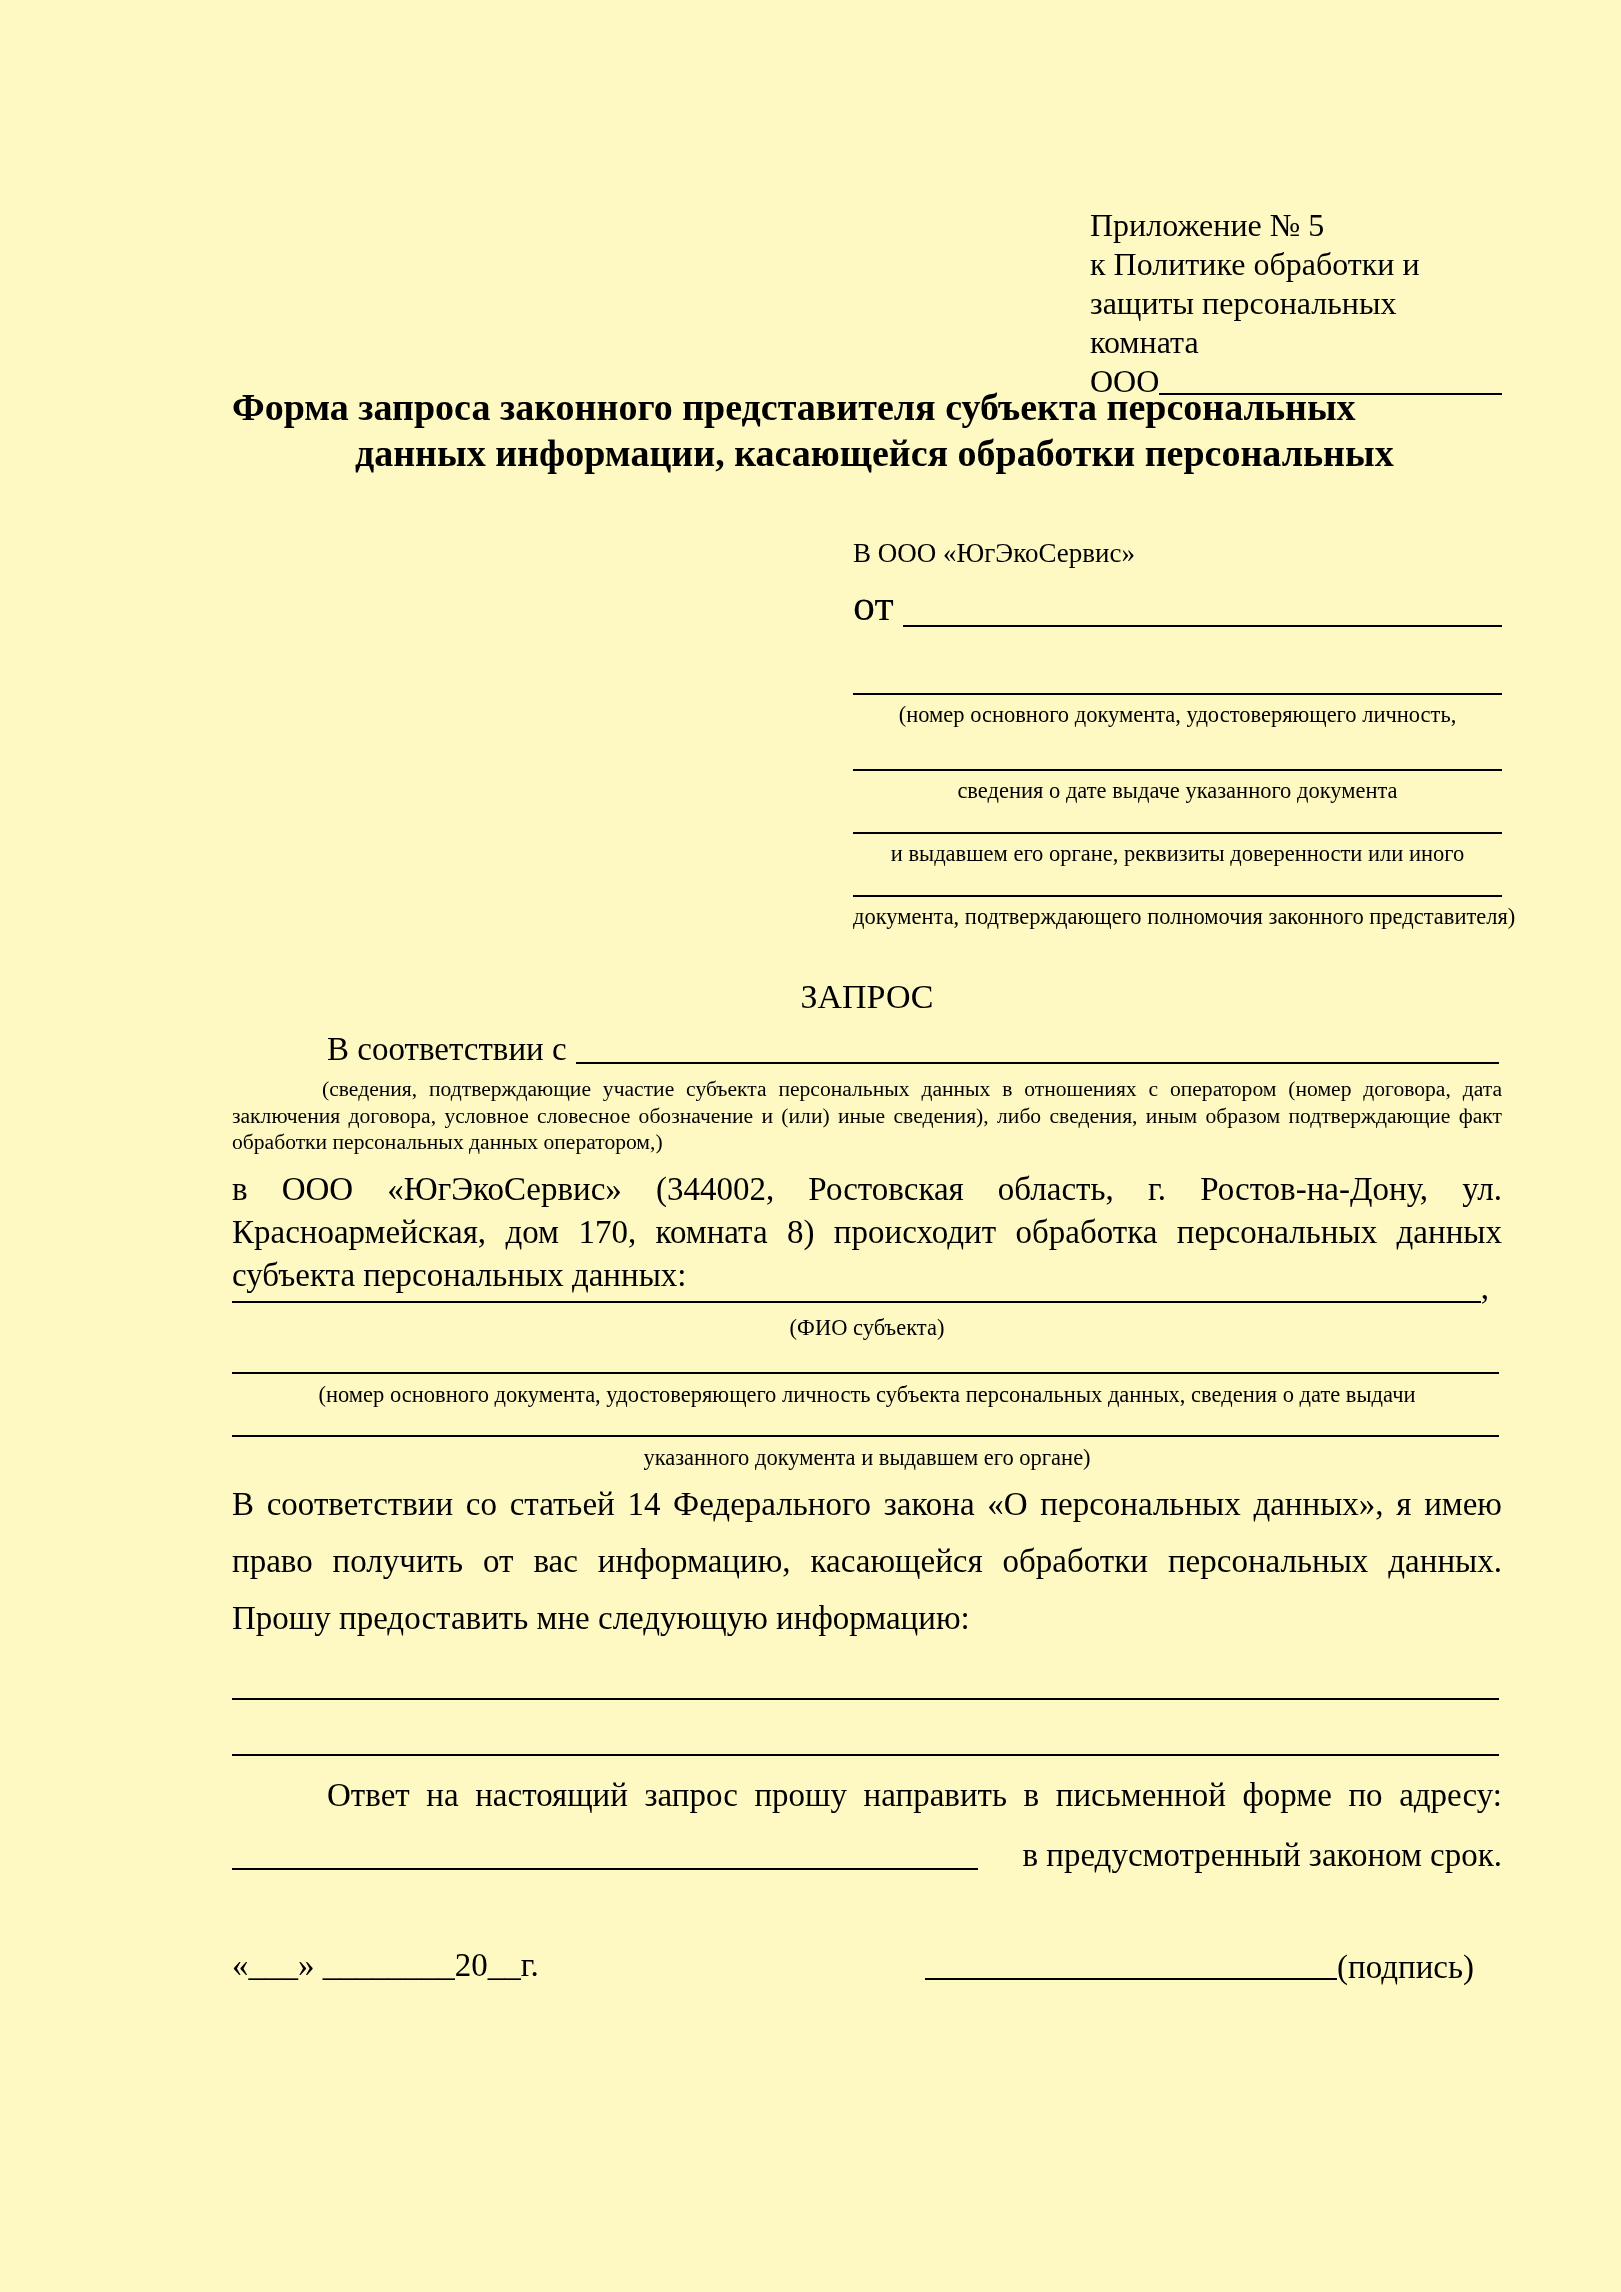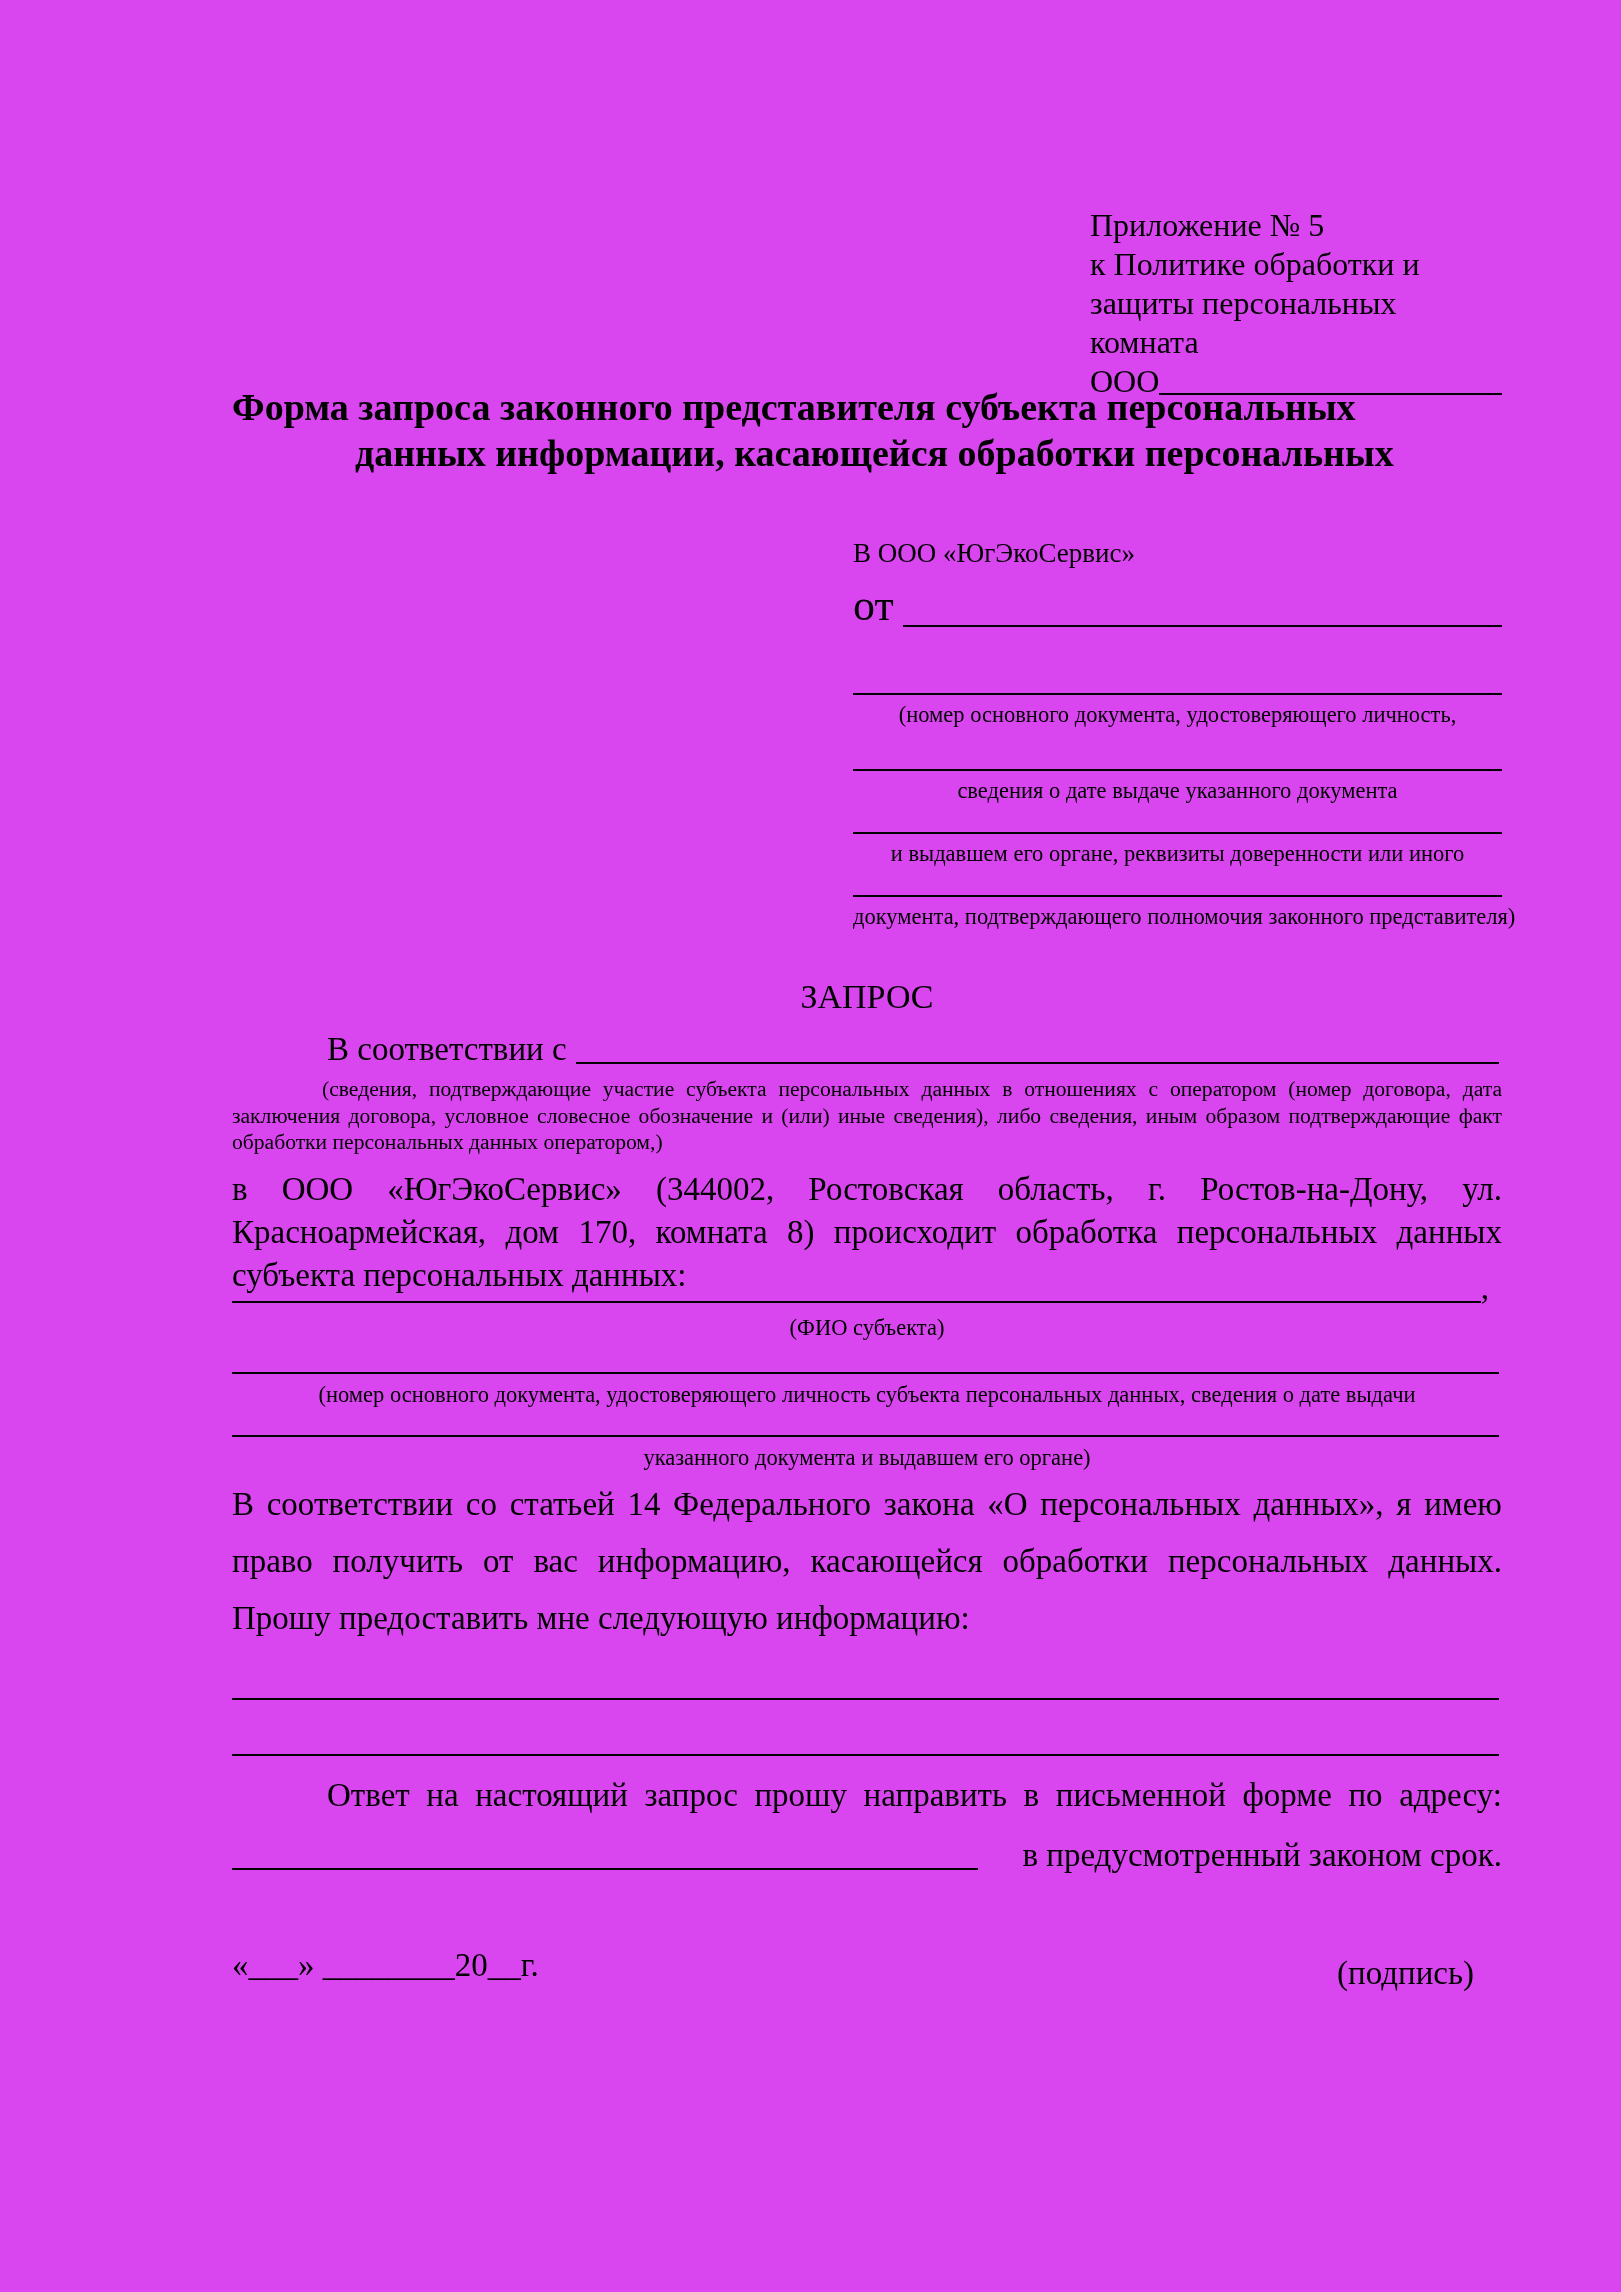--- a/index.html
+++ b/index.html
@@ -2,21 +2,21 @@
 <html><head>
 <meta charset="utf-8">
 <style>
   * { margin:0; padding:0; box-sizing:border-box; }
   html,body { background:#ffffff; }
   body {
     width:1621px; height:2293px;
     font-family:"Liberation Serif","DejaVu Serif",serif;
     color:#000;
   }
-  .page { position:relative; width:1621px; height:2293px; background:#d946ef; overflow:hidden; }
+  .page { position:relative; width:1621px; height:2293px; background:#fef9c3; overflow:hidden; }
   .abs { position:absolute; }
 
   
   .hr-line { position:absolute; height:0; border-bottom:2.9px solid #000; }
   .fill-blank { flex:1 1 auto; border-bottom:2.9px solid #000; margin-bottom:3.9px; }
 
   .flex-row { display:flex; align-items:flex-end; }
 
   .header-block { left:1090px; top:206px; width:412px; font-size:32px; line-height:39px; }
   .ooo-row { display:flex; align-items:flex-end; }
@@ -65,21 +65,21 @@
   .reply-para {
     left:232px; top:1776px; width:1270px;
     font-size:33px; line-height:39px;
     text-indent:95px; text-align:justify; text-align-last:justify;
   }
 
   .addr-row { left:232px; top:1837px; width:1270px; height:37px; font-size:33px;gap:44px; }
   .addr-row .reply-suffix { white-space:nowrap; }
 
   .footer-date { left:232px; top:1947px; font-size:33px; white-space:nowrap; }
-  .footer-sig { left:925px; top:1947px; width:549px; height:39px; font-size:33px;flex-direction:column; }
+  .footer-sig { left:925px; top:1947px; width:549px; height:39px; font-size:33px; }
   .footer-sig .fill-blank { margin-bottom:5.9px; }
 </style>
 </head>
 <body>
 
 <div class="page">
 
   <div class="abs header-block">
     <div>Приложение № 5</div>
     <div>к Политике обработки и</div>

